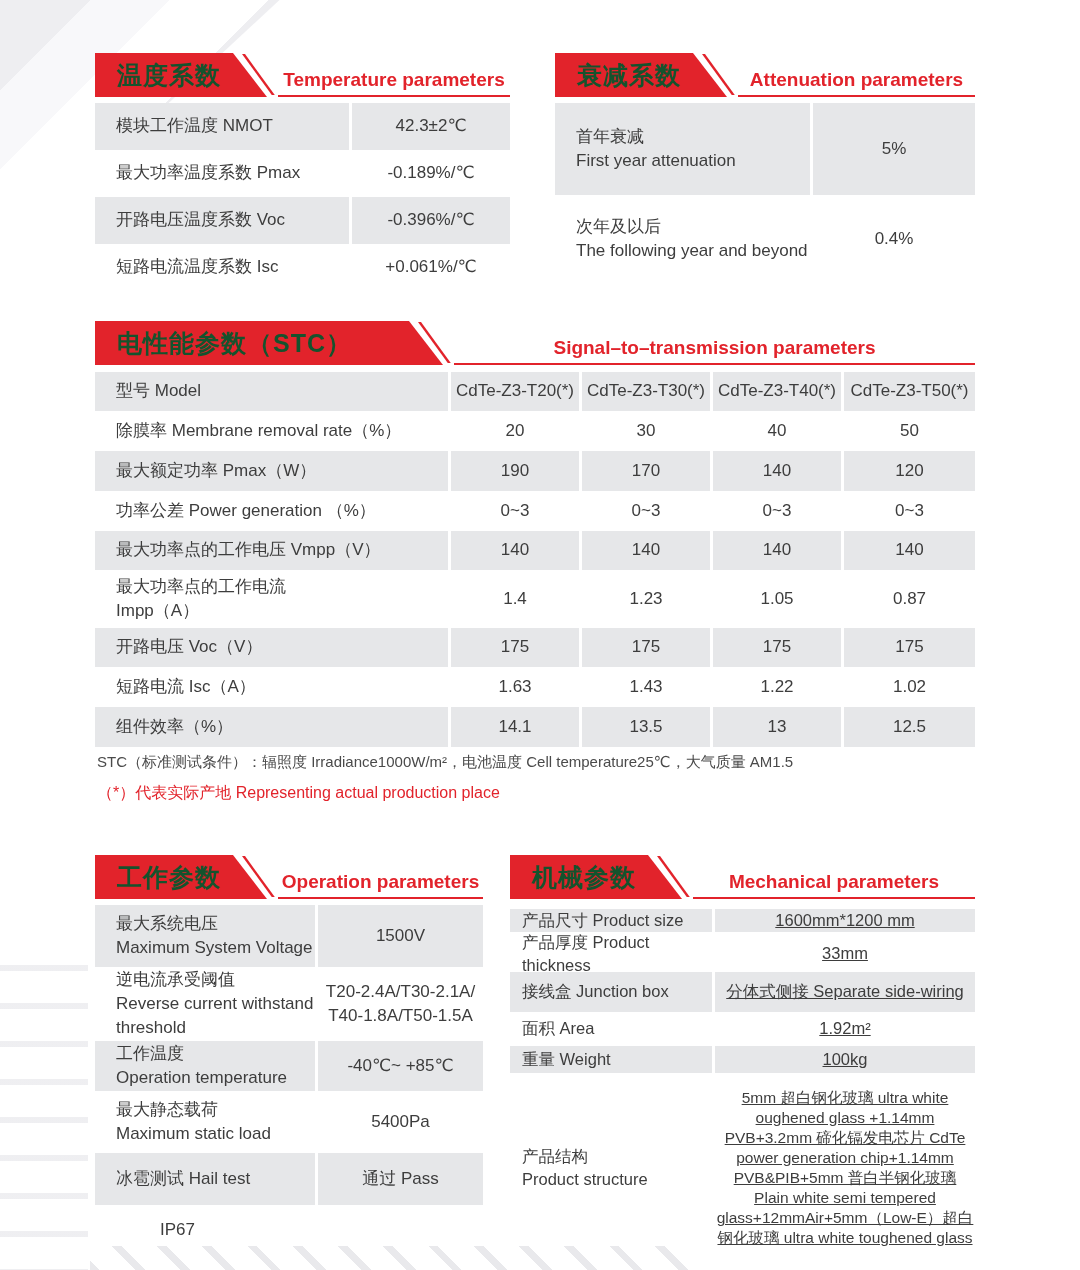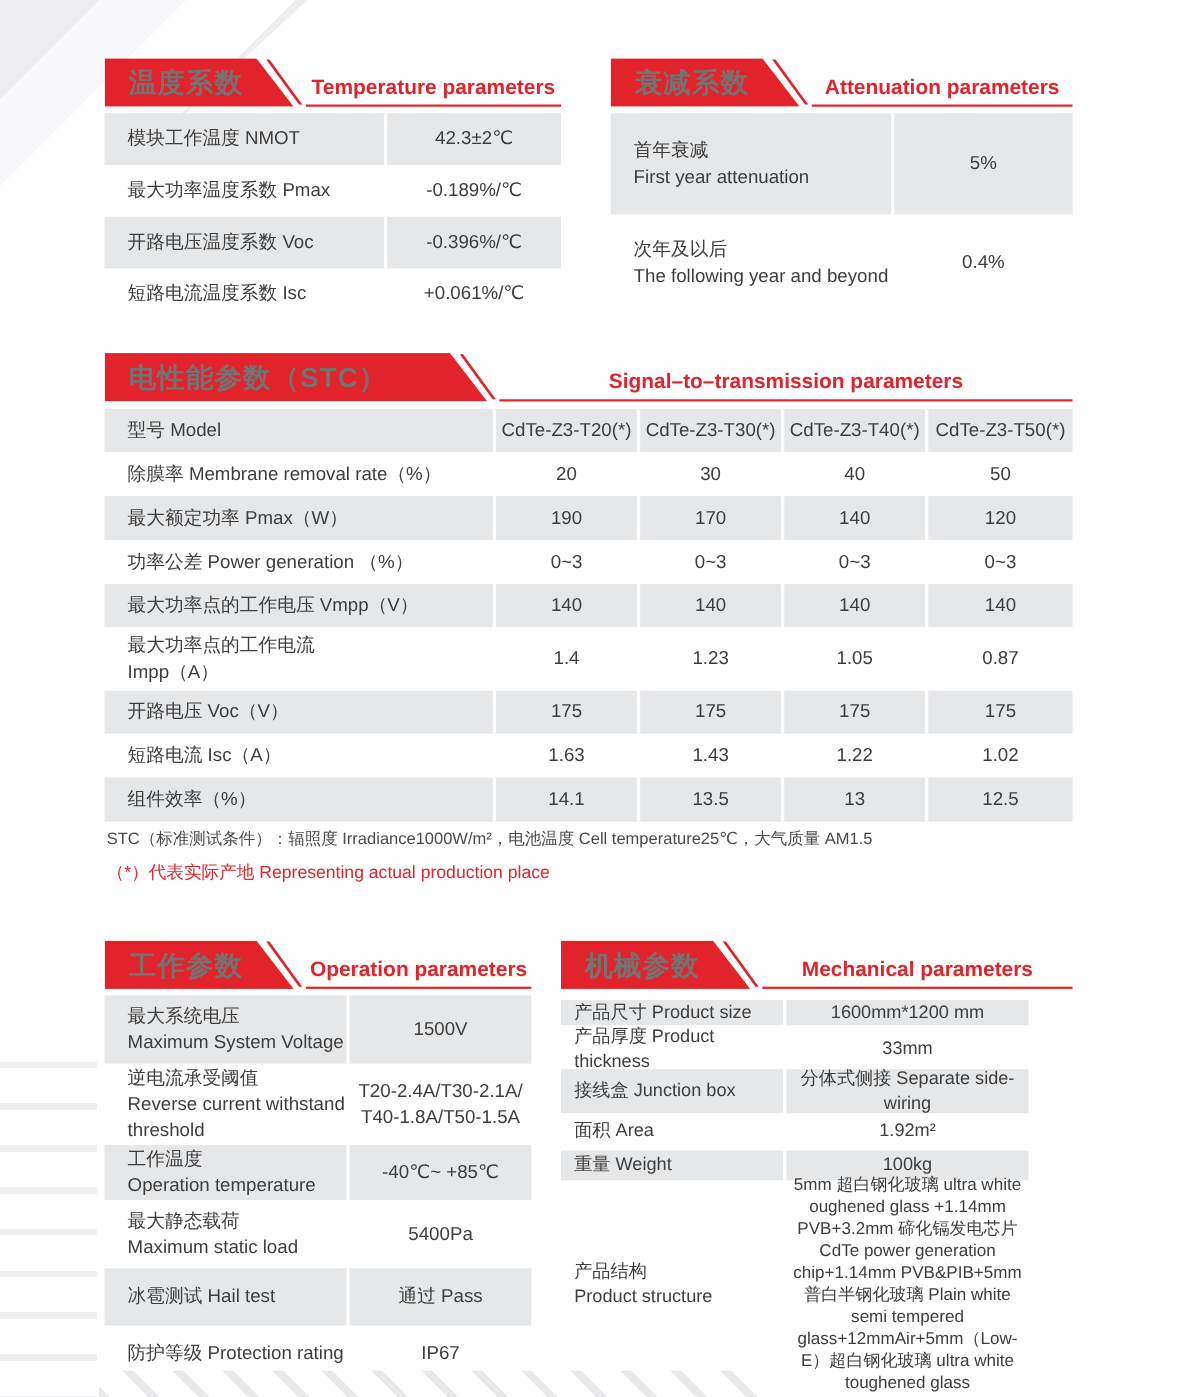--- a/index.html
+++ b/index.html
@@ -46,21 +46,21 @@
   .banner .red-block {
     position: absolute; left: 0; top: 0; height: 100%;
     width: 172px;
     background: var(--red);
     clip-path: polygon(0 0, calc(100% - 34px) 0, 100% 100%, 0 100%);
   }
   .banner.stc .red-block { width: 348px; }
   .banner .cn {
     position: absolute; left: 22px; top: 0; height: 100%;
     display: flex; align-items: center;
-    color: #737373; font-size: 25px; font-weight: 700; letter-spacing: 1px;
+    color: #14532d; font-size: 25px; font-weight: 700; letter-spacing: 1px;
     white-space: nowrap;
   }
   .banner .diag {
     position: absolute; left: 147px; top: 1px; height: 41px; width: 3px;
     background: var(--red);
     transform: skewX(36deg); transform-origin: top left;
   }
   .banner.stc .diag { left: 323px; }
   .banner .underline {
     position: absolute; left: 183px; right: 0; bottom: 0; height: 2px;
@@ -126,21 +126,21 @@
   .tbl-oper .trow.r0 { height: 62px; }
   .tbl-oper .trow.r1 { height: 74px; }
   .tbl-oper .trow.r2 { height: 50px; }
   .tbl-oper .trow.r3 { height: 62px; }
   .tbl-oper .trow.r4 { height: 52px; }
   .tbl-oper .trow.r5 { height: 50px; }
 
   
   .tbl-mech { left: 510px; top: 905px; width: 465px; }
   .tbl-mech .lab { width: 205px; padding-left: 12px; }
-  .tbl-mech .val { width: 220px; }
+  .tbl-mech .val { width: 260px; text-decoration: underline; }
   .tbl-mech .cell { font-size: 16.5px; }
   .tbl-mech .trow { margin-bottom: 2px; }
   .tbl-mech .trow.r0 { height: 31px; align-items: center; }
   .tbl-mech .trow.r1 { height: 32px; }
   .tbl-mech .trow.r2 { height: 40px; }
   .tbl-mech .trow.r3 { height: 30px; }
   .tbl-mech .trow.r4 { height: 27px; }
   .tbl-mech .trow.r5 { height: 186px; }
   .tbl-mech .trow.r5 .val {
     font-size: 15.5px; line-height: 20px; padding: 2px 0;
@@ -305,21 +305,20 @@
     <div class="trow r3">
       <div class="cell lab">最大静态载荷
 Maximum static load</div>
       <div class="cell val">5400Pa</div>
     </div>
     <div class="trow g r4">
       <div class="cell lab">冰雹测试 Hail test</div>
       <div class="cell val">通过 Pass</div>
     </div>
     <div class="trow r5">
-      <div class="cell lab">防护等级 Protection rating</div>
       <div class="cell val">IP67</div>
     </div>
   </div>
 
   <div class="banner" style="left:510px; top:855px; width:465px;">
     <div class="red-block"></div>
     <div class="diag"></div>
     <div class="underline"></div>
     <div class="cn">机械参数</div>
     <div class="en">Mechanical parameters</div>

